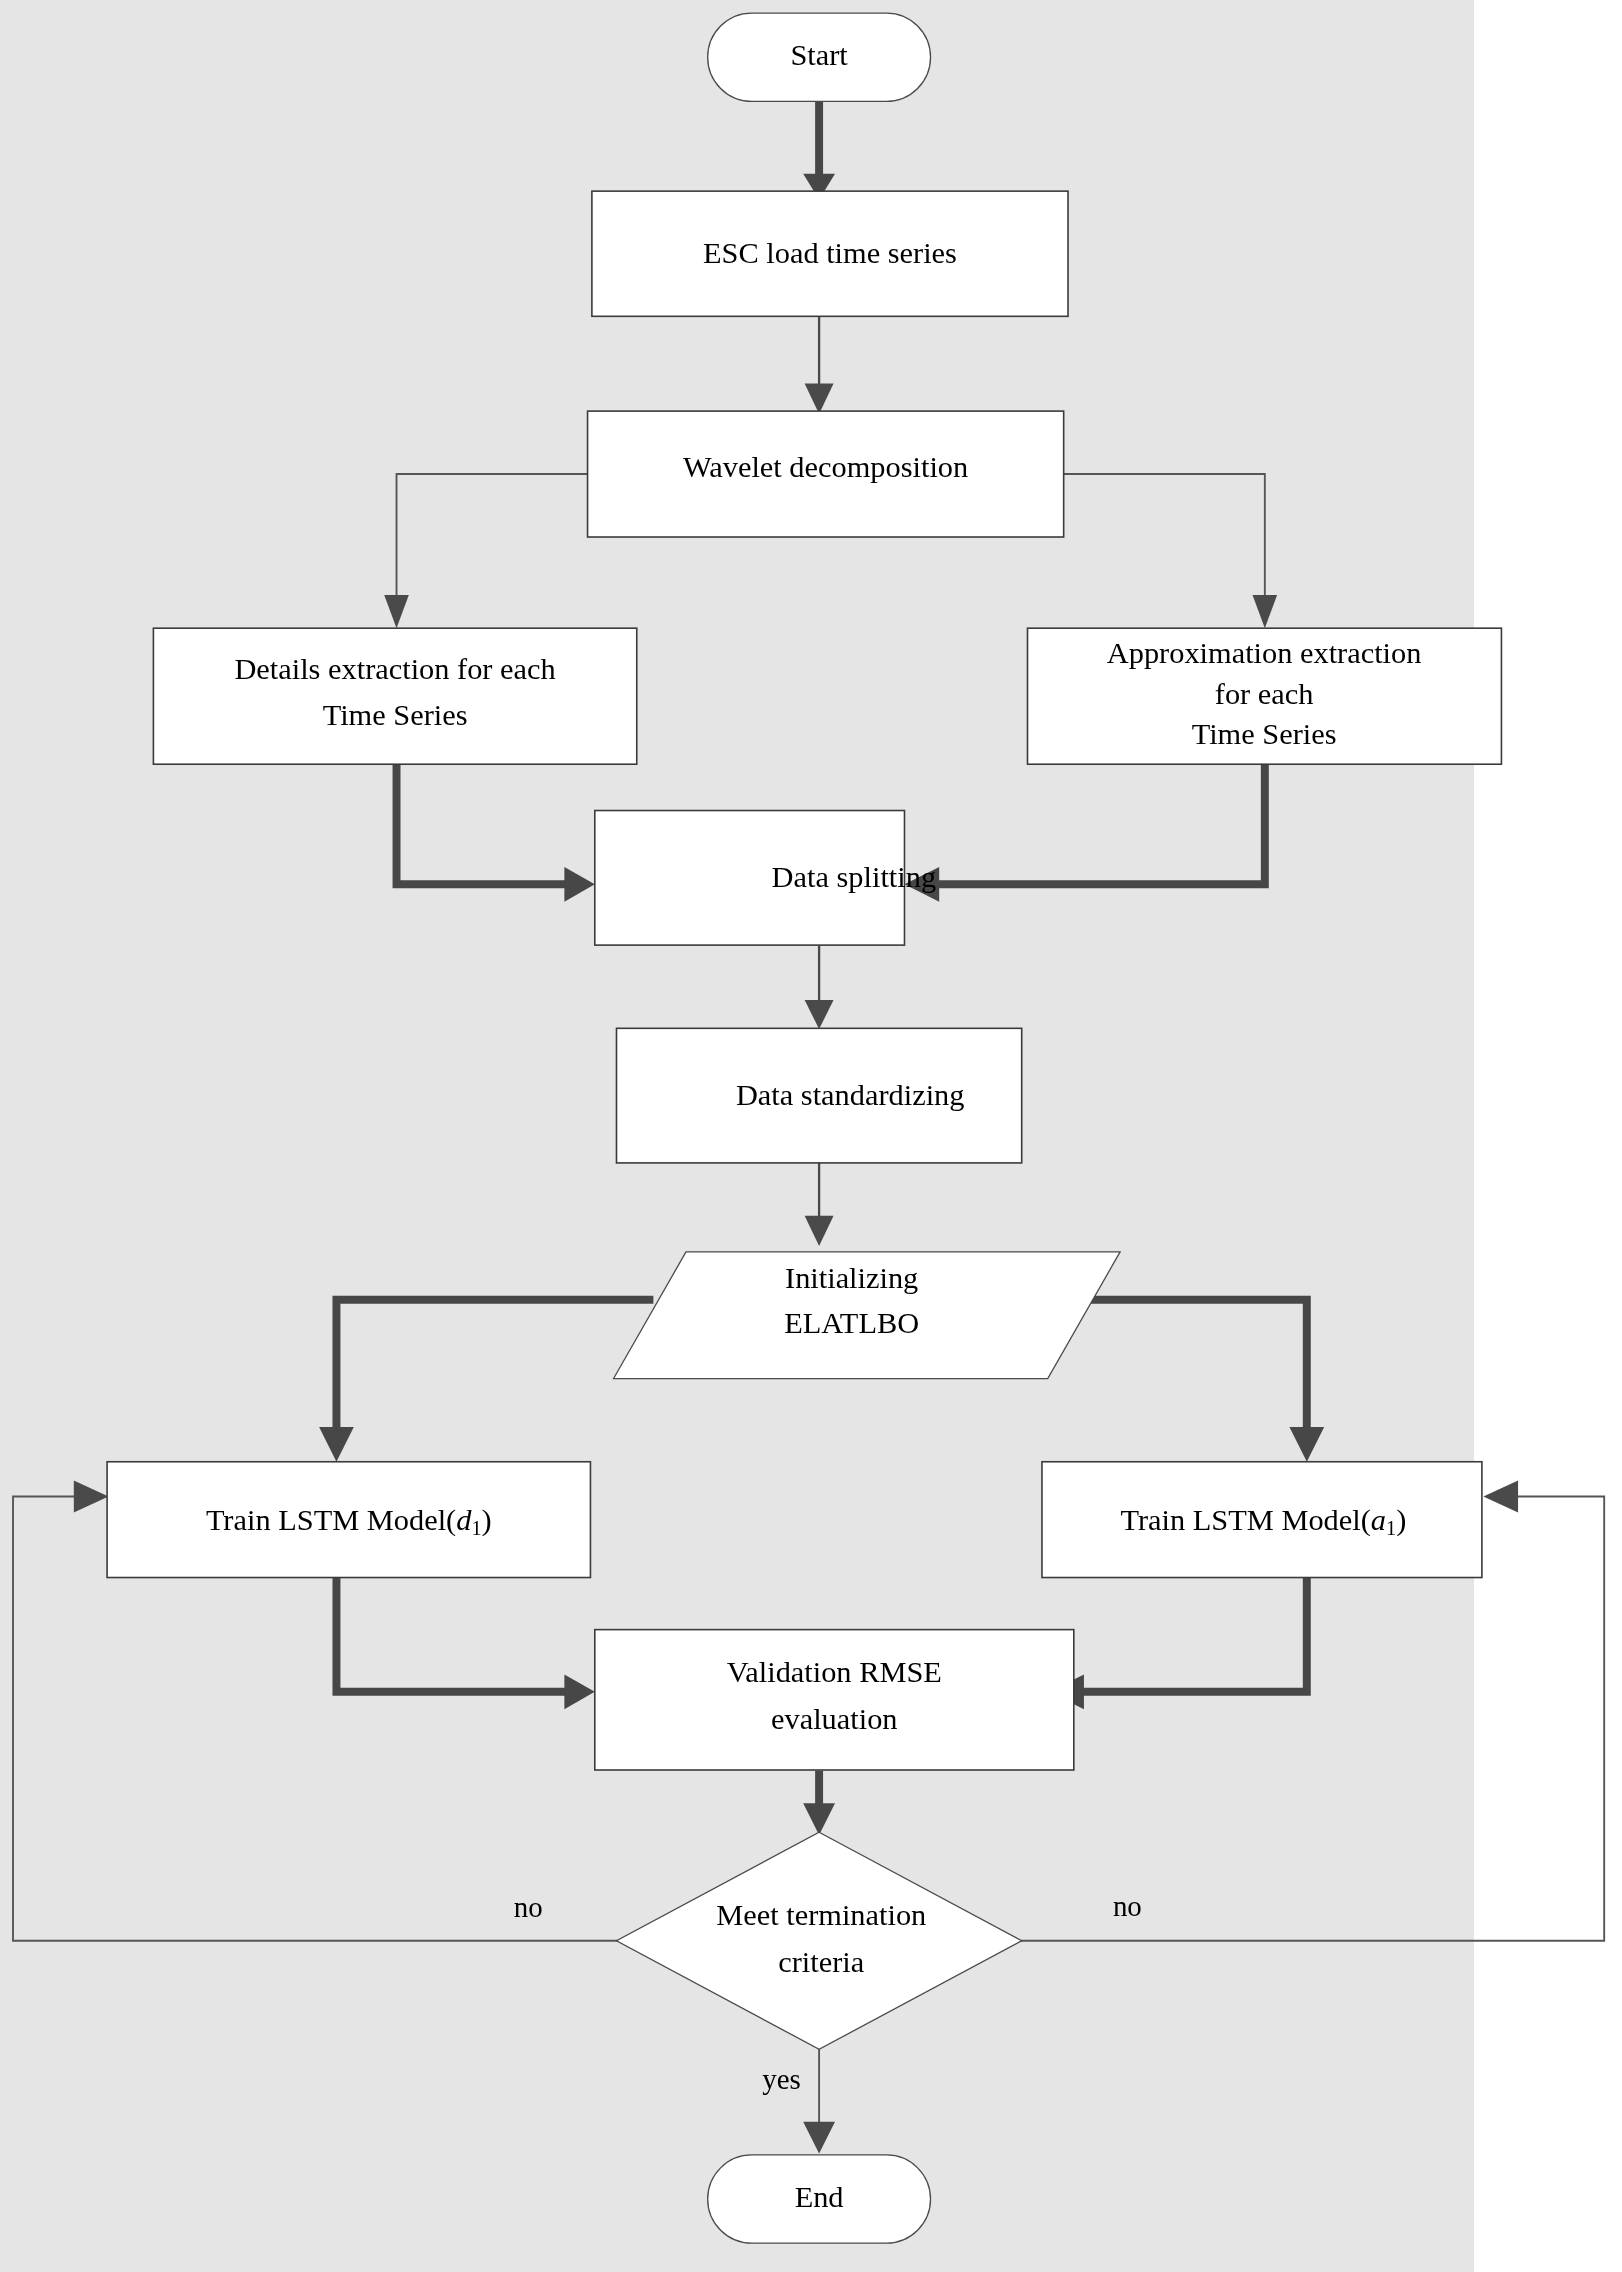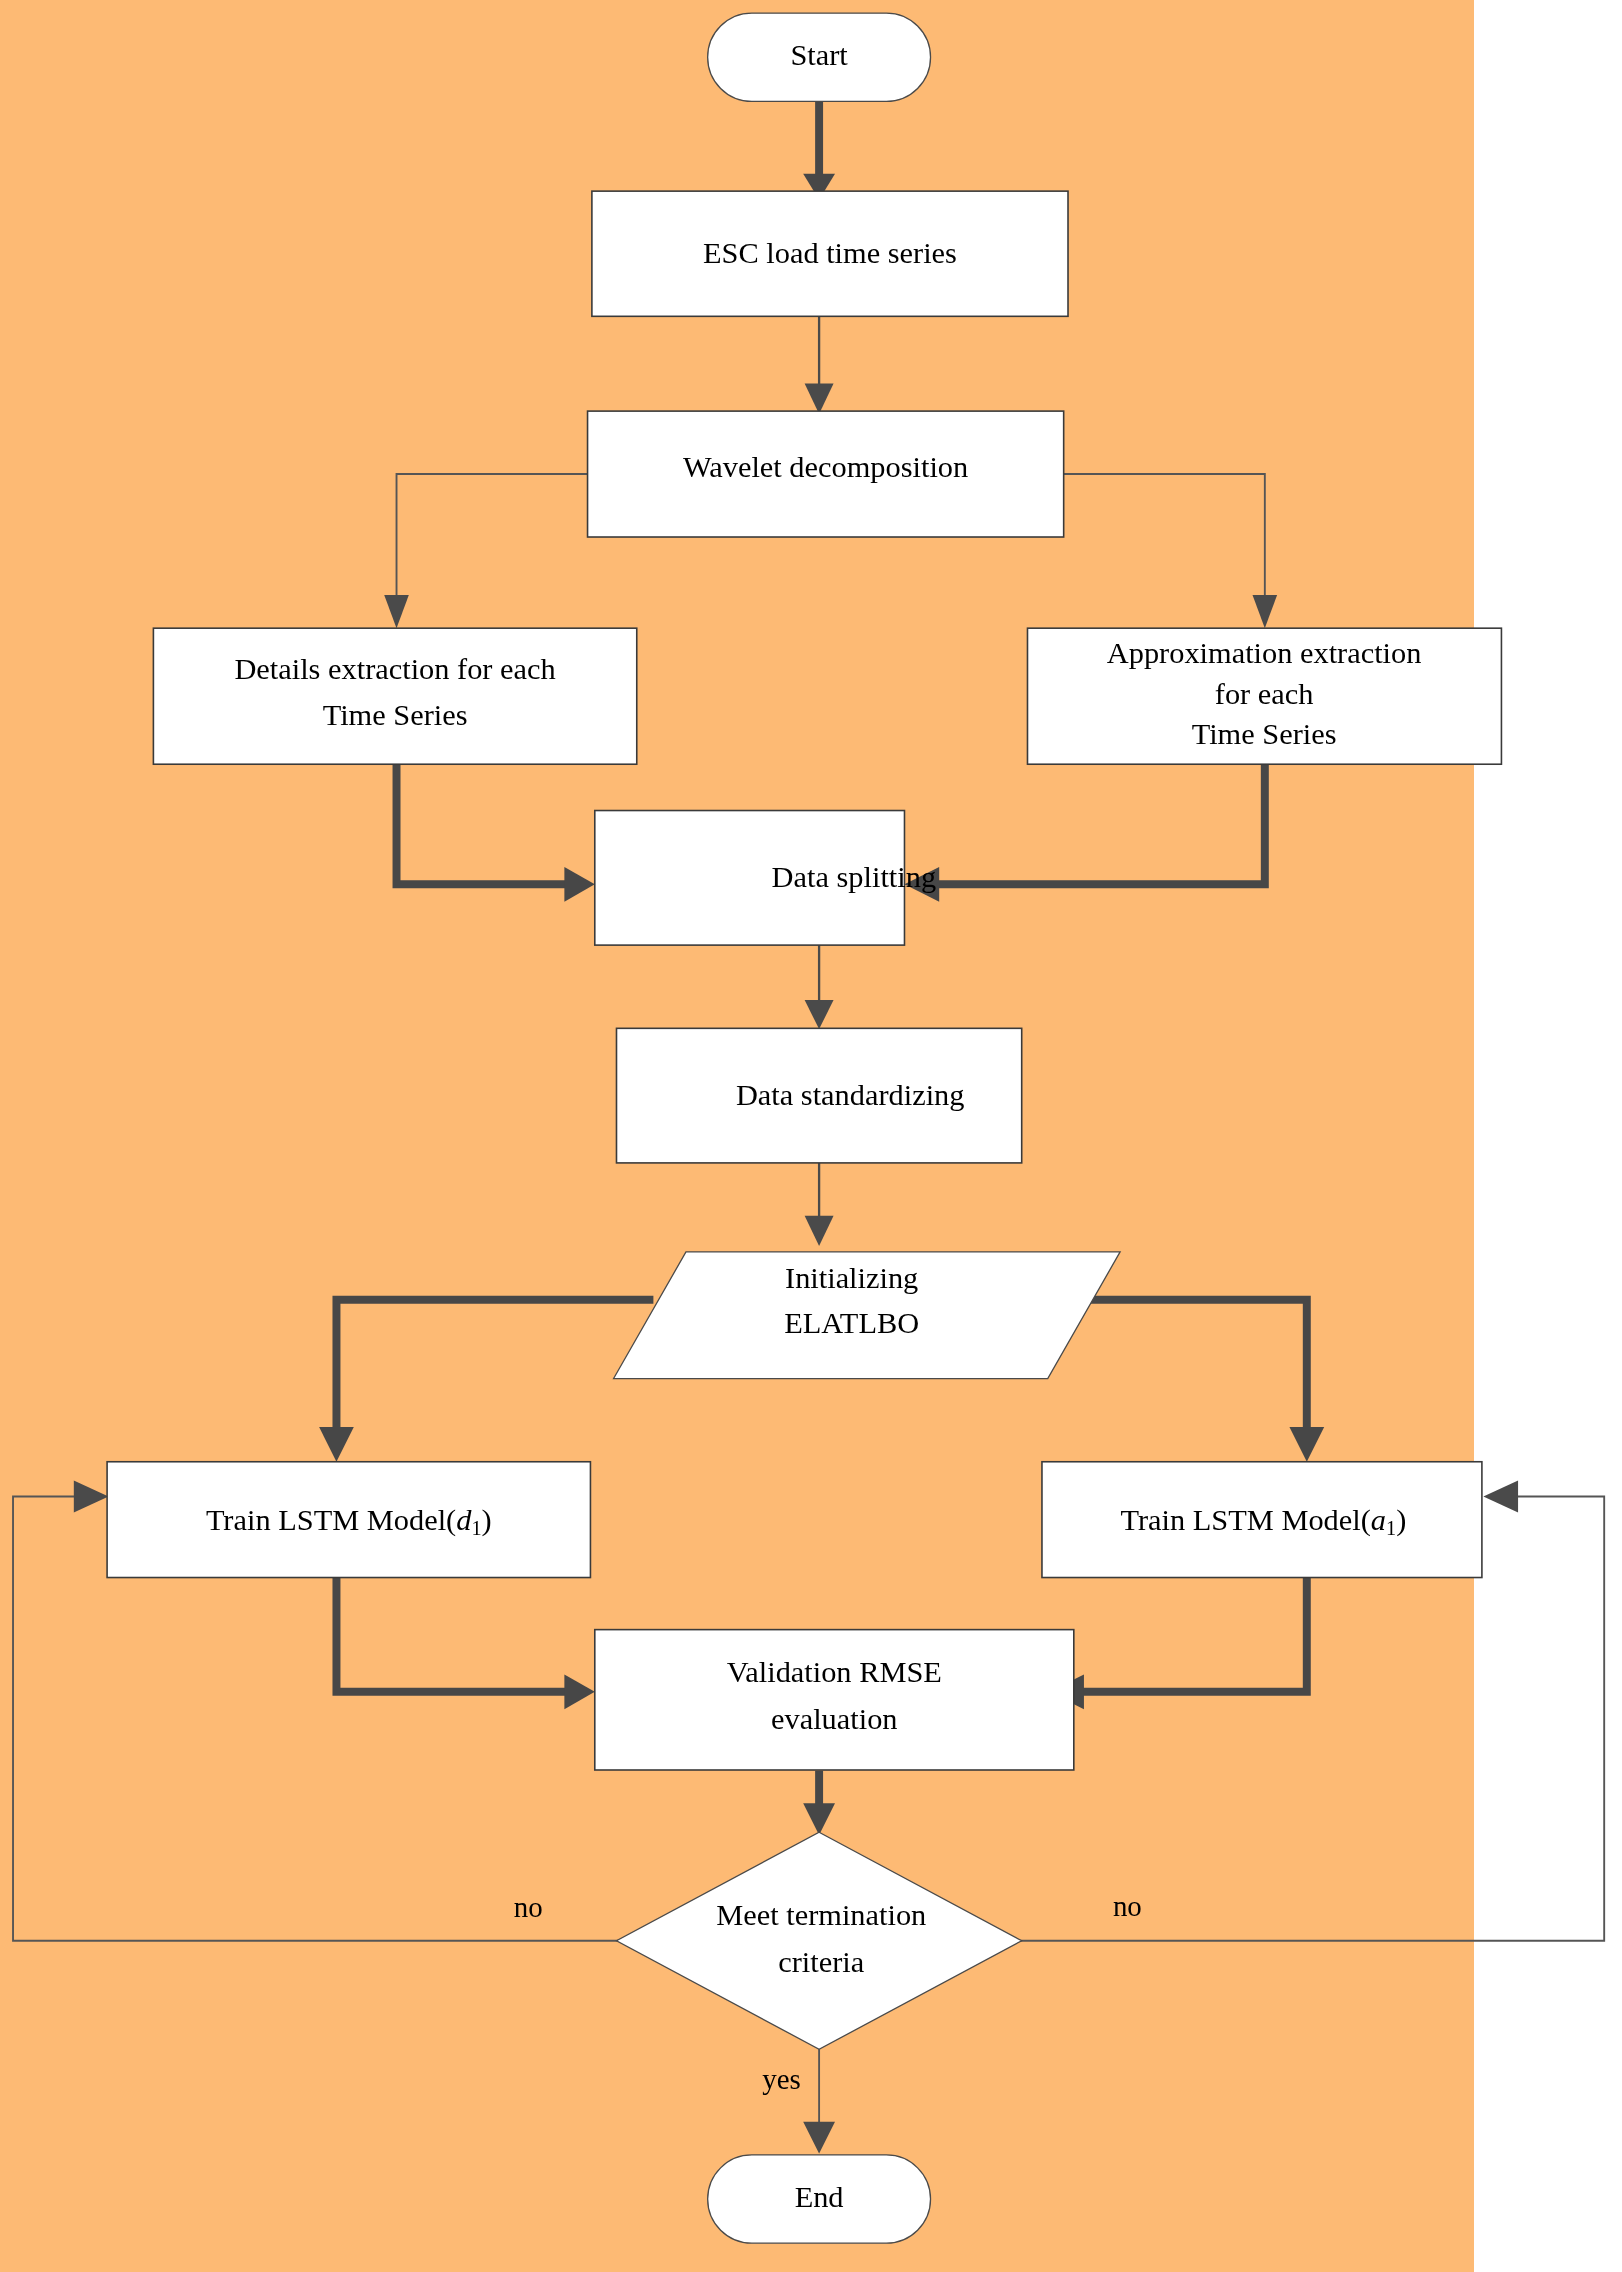--- a/index.html
+++ b/index.html
@@ -10,21 +10,21 @@
   body {
     width: 1623px;
     height: 2273px;
     font-family: "Liberation Serif", "DejaVu Serif", serif;
     overflow: hidden;
   }
   #flowchart-root {
     position: relative;
     width: 1474px;
     height: 2273px;
-    background: #fdba74;
+    background: #e5e5e5;
   }
   svg.diagram {
     display: block;
     width: 1623px;
     height: 2273px;
   }
   .node-outline {
     fill: #ffffff;
     stroke: #3a3a3a;
     stroke-width: 2.2;

